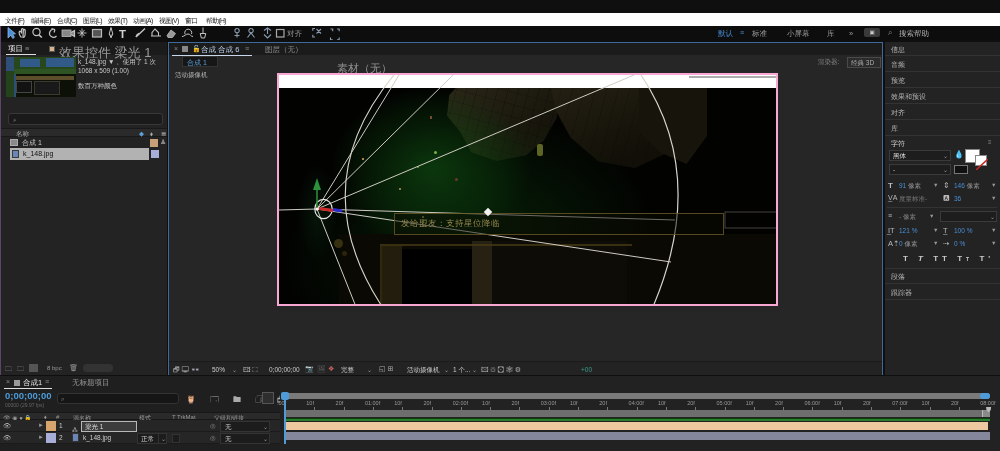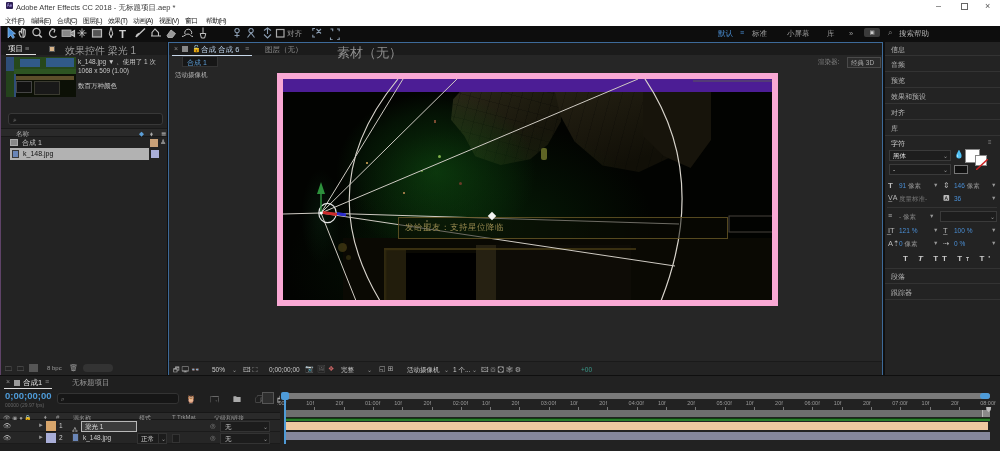--- a/index.html
+++ b/index.html
@@ -12,27 +12,20 @@
 .mtxt{font-size:6.8px;color:#1c1c1c;top:3px;letter-spacing:-0.6px;}
 #toolbar{left:0;top:26px;width:1000px;height:14px;background:#0d0d0d;}
 
 .panel{position:absolute;background:#232323;}
 .tabbar{position:absolute;left:0;top:0;right:0;height:13px;background:#1b1b1b;}
 .sep{position:absolute;background:#333;}
 </style></head>
 <body>
 <div id="root">
 
-<div class="abs" id="titlebar">
-  <div class="abs" style="left:6px;top:2px;width:7px;height:7px;background:#2e1f54;border-radius:1px;color:#b4a6f2;font-size:4.5px;line-height:7px;text-align:center;">Ae</div>
-  <div class="t" style="left:16px;top:2.5px;font-size:7.5px;color:#3a3a3a;">Adobe After Effects CC 2018 - 无标题项目.aep *</div>
-  <div class="t" style="left:936px;top:1px;font-size:9px;color:#555;">–</div>
-  <div class="abs" style="left:961px;top:3px;width:7px;height:7px;border:1px solid #666;"></div>
-  <div class="t" style="left:985px;top:1px;font-size:9px;color:#555;">×</div>
-</div>
 
 <div class="abs" id="menubar">
   <span class="t mtxt" style="left:5px;">文件(F)</span>
   <span class="t mtxt" style="left:31px;">编辑(E)</span>
   <span class="t mtxt" style="left:57px;">合成(C)</span>
   <span class="t mtxt" style="left:83px;">图层(L)</span>
   <span class="t mtxt" style="left:108px;">效果(T)</span>
   <span class="t mtxt" style="left:133px;">动画(A)</span>
   <span class="t mtxt" style="left:159px;">视图(V)</span>
   <span class="t mtxt" style="left:185px;">窗口</span>
@@ -77,21 +70,21 @@
   <span class="t" style="left:888px;top:2px;font-size:8px;color:#9a9a9a;">⌕</span>
   <span class="t" style="left:899px;top:2.5px;font-size:7.5px;color:#b5b5b5;font-family:Liberation Mono, monospace;">搜索帮助</span>
 </div>
 
 <div class="abs" style="left:0;top:26px;width:1px;height:349px;background:#5f4368;"></div>
 <div class="panel" id="leftpanel" style="left:1px;top:42px;width:166px;height:333px;">
   <div class="tabbar"></div>
   <span class="t" style="left:7px;top:2px;font-size:7.5px;color:#e8e8e8;">项目 <span style="color:#888;">≡</span></span>
   <div class="abs" style="left:5px;top:11.5px;width:30px;height:1px;background:#ddd;"></div>
   <div class="abs" style="left:48px;top:4px;width:6px;height:6px;background:#d8b48a;border:1px solid #555;"></div>
-  <span class="t" style="left:64px;top:2px;font-size:10px;color:#9a9a9a;">效果控件 梁光 1</span>
+  <span class="t" style="left:58px;top:2px;font-size:13px;color:#9a9a9a;">效果控件 梁光 1</span>
 
   <div class="abs" style="left:5px;top:15px;width:70px;height:40px;background:#0c1006;overflow:hidden;">
     <div class="abs" style="left:0;top:0;width:10px;height:40px;background:#2f4e78;"></div>
     <div class="abs" style="left:8px;top:0;width:62px;height:12px;background:#27481c;"></div>
     <div class="abs" style="left:14px;top:2px;width:20px;height:8px;background:#315a88;"></div>
     <div class="abs" style="left:40px;top:1px;width:28px;height:9px;background:#315a88;"></div>
     <div class="abs" style="left:8px;top:12px;width:62px;height:5px;background:#2d5422;"></div>
     <div class="abs" style="left:10px;top:19px;width:58px;height:4px;background:#5c4e2a;"></div>
     <div class="abs" style="left:10px;top:24px;width:16px;height:12px;background:#121212;border:1px solid #444;"></div>
     <div class="abs" style="left:28px;top:24px;width:26px;height:14px;background:#191919;border:1px solid #3a3a30;"></div>
@@ -138,32 +131,32 @@
 
 <div class="panel" id="centerpanel" style="left:168px;top:42px;width:715px;height:333px;border:1px solid #3d6a99;background:#262626;">
   <div class="tabbar" style="height:12px;"></div>
   <span class="t" style="left:5px;top:1.5px;font-size:7px;color:#888;">×</span>
   <div class="abs" style="left:13px;top:3px;width:6px;height:6px;background:#888;"></div>
   <span class="t" style="left:23px;top:1.5px;font-size:7px;color:#999;">🔓</span>
   <span class="t" style="left:32px;top:1.5px;font-size:7.5px;color:#b9cfe6;">合成 合成 6</span>
   <span class="t" style="left:76px;top:1.5px;font-size:7px;color:#888;">≡</span>
   <div class="abs" style="left:3px;top:11.8px;width:80px;height:1.4px;background:#c8d8ea;"></div>
   <span class="t" style="left:96px;top:1.5px;font-size:7.5px;color:#909090;">图层（无）</span>
-  <span class="t" style="left:168px;top:1px;font-size:13px;color:#909090;">素材（无）</span>
+  <span class="t" style="left:168px;top:18px;font-size:11px;color:#909090;">素材（无）</span>
 
   <div class="abs" style="left:13px;top:13px;width:36px;height:11px;background:#161616;border:1px solid #333;">
     <span class="t" style="left:4px;top:1px;font-size:7px;color:#5c9fd8;">合成 1</span>
   </div>
   <span class="t" style="left:649px;top:15px;font-size:6.5px;color:#8a8a8a;">渲染器:</span>
   <div class="abs" style="left:678px;top:13.5px;width:34px;height:11px;border:1px solid #4a4a4a;background:#2b2b2b;">
     <span class="t" style="left:3px;top:1px;font-size:6.5px;color:#aaa;">经典 3D</span>
   </div>
   <span class="t" style="left:6px;top:28px;font-size:6.5px;color:#b5b5b5;">活动摄像机</span>
 
-  <div class="abs" id="comp" style="left:108px;top:30px;width:501px;height:233px;background:#4c1d95;border:6px solid #f9a8d4;overflow:hidden;">
+  <div class="abs" id="comp" style="left:108px;top:30px;width:501px;height:233px;background:#ffffff;border:2px solid #f9a8d4;overflow:hidden;">
 
     <div class="abs" id="scene" style="left:0;top:13px;width:501px;height:255px;background:#020301;overflow:hidden;">
 
       <div class="abs" style="left:168px;top:0;width:110px;height:73px;background:linear-gradient(145deg,#2a2717,#17150b 70%);clip-path:polygon(8% 0,100% 0,100% 40%,88% 72%,72% 92%,45% 100%,22% 88%,12% 60%,0 38%,2% 10%);"></div>
       <div class="abs" style="left:168px;top:0;width:110px;height:73px;background:repeating-linear-gradient(105deg,rgba(0,0,0,0) 0 9px,rgba(0,0,0,0.2) 9px 10px),repeating-linear-gradient(15deg,rgba(0,0,0,0) 0 11px,rgba(0,0,0,0.16) 11px 12px);clip-path:polygon(8% 0,100% 0,100% 40%,88% 72%,72% 92%,45% 100%,22% 88%,12% 60%,0 38%,2% 10%);"></div>
 
       <div class="abs" style="left:272px;top:0;width:140px;height:80px;background:linear-gradient(160deg,#242013,#110f07 75%);clip-path:polygon(0 0,100% 0,100% 55%,82% 82%,60% 100%,34% 92%,14% 62%,4% 30%);"></div>
       <div class="abs" style="left:272px;top:0;width:140px;height:80px;background:repeating-linear-gradient(105deg,rgba(0,0,0,0) 0 10px,rgba(0,0,0,0.16) 10px 11px);clip-path:polygon(0 0,100% 0,100% 55%,82% 82%,60% 100%,34% 92%,14% 62%,4% 30%);"></div>
       <div class="abs" style="left:360px;top:0;width:68px;height:80px;background:#17140b;clip-path:polygon(0 0,100% 0,100% 60%,70% 95%,30% 80%,0 55%);"></div>
 

